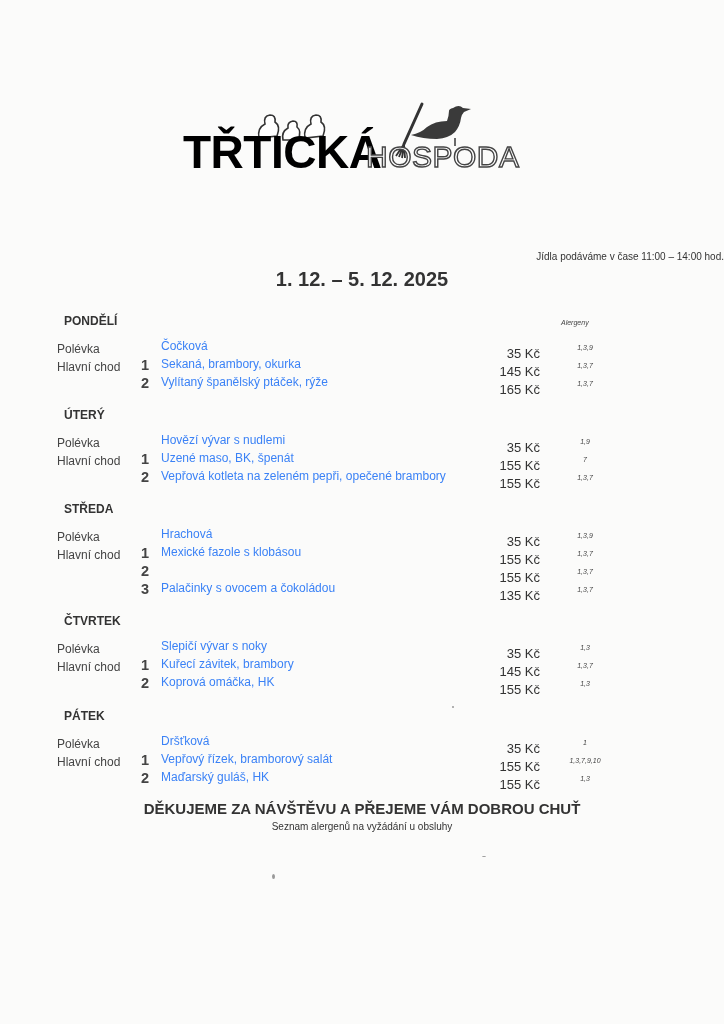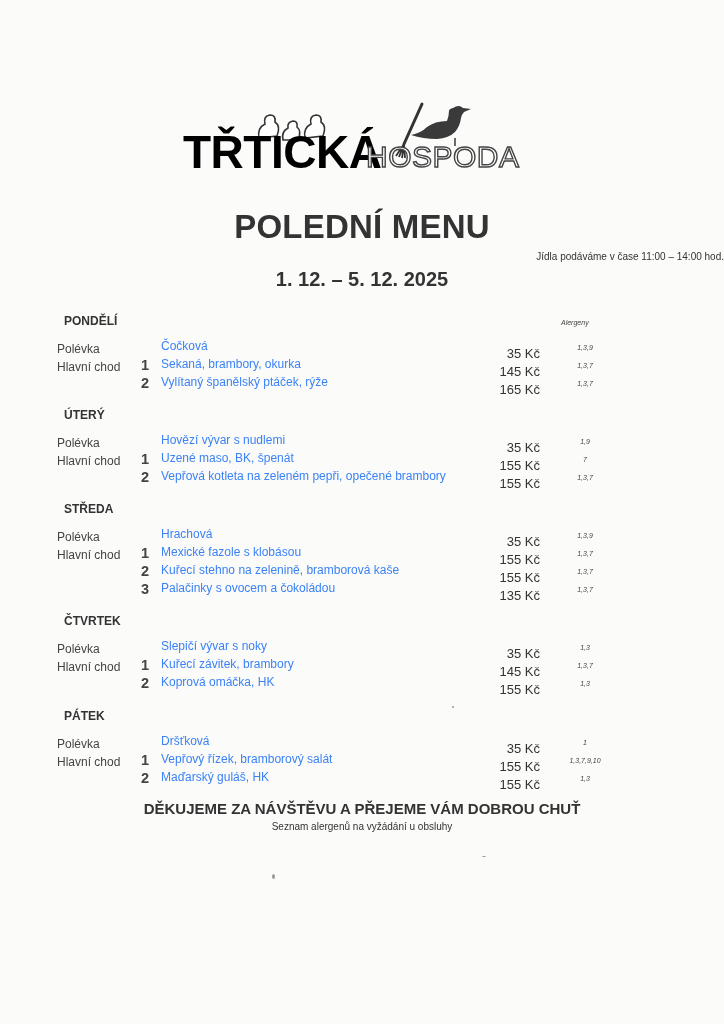--- a/index.html
+++ b/index.html
@@ -103,21 +103,20 @@
     </svg>
 
     <svg style="left:222px; top:4px;" width="80" height="44" viewBox="0 0 80 44">
       <path d="M48 4 q6 -4 10 0 l8 1 -7 3 q-2 2 -3 6 q-1 8 -6 14 q-6 6 -18 7 q-14 0 -26 -4 q10 -2 16 -8 q8 -6 20 -6 q2 -6 2 -10 q0 -2 4 -3 z" fill="#3a3a3a"></path>
       <line x1="50" y1="34" x2="50" y2="42" stroke="#3a3a3a" stroke-width="1.5"></line>
     </svg>
     <div class="logo-main">TŘTICKÁ</div>
     <div class="logo-sub">HOSPODA</div>
   </div>
 
-  <div class="title">POLEDNÍ MENU</div>
   <div class="hours">Jídla podáváme v čase 11:00 – 14:00 hod.</div>
   <div class="dates">1. 12. – 5. 12. 2025</div>
   <div class="allergens-header">Alergeny</div>
 
   <div class="day" style="top:314px;">
     <div class="day-name">PONDĚLÍ</div>
     <div class="row" style="top:25px;">
       <span class="cat">Polévka</span>
       <span class="num"></span>
       <span class="dish">Čočková</span>
@@ -177,21 +176,20 @@
     <div class="row" style="top:43px;">
       <span class="cat">Hlavní chod</span>
       <span class="num">1</span>
       <span class="dish">Mexické fazole s klobásou</span>
       <span class="alg">1,3,7</span>
       <span class="price">155 Kč</span>
     </div>
     <div class="row" style="top:61px;">
       <span class="cat"></span>
       <span class="num">2</span>
-      <span class="dish">Kuřecí stehno na zelenině, bramborová kaše</span>
       <span class="alg">1,3,7</span>
       <span class="price">155 Kč</span>
     </div>
     <div class="row" style="top:79px;">
       <span class="cat"></span>
       <span class="num">3</span>
       <span class="dish">Palačinky s ovocem a čokoládou</span>
       <span class="alg">1,3,7</span>
       <span class="price">135 Kč</span>
     </div>

